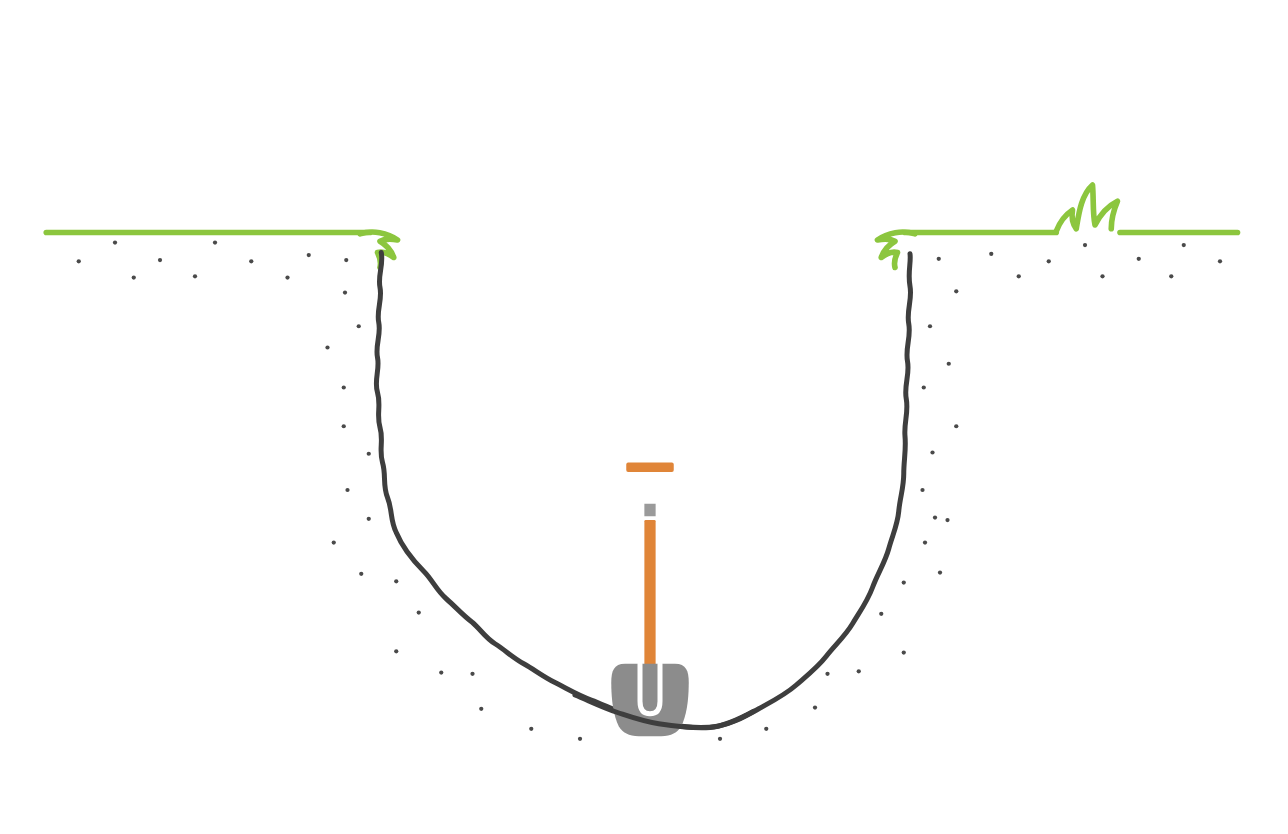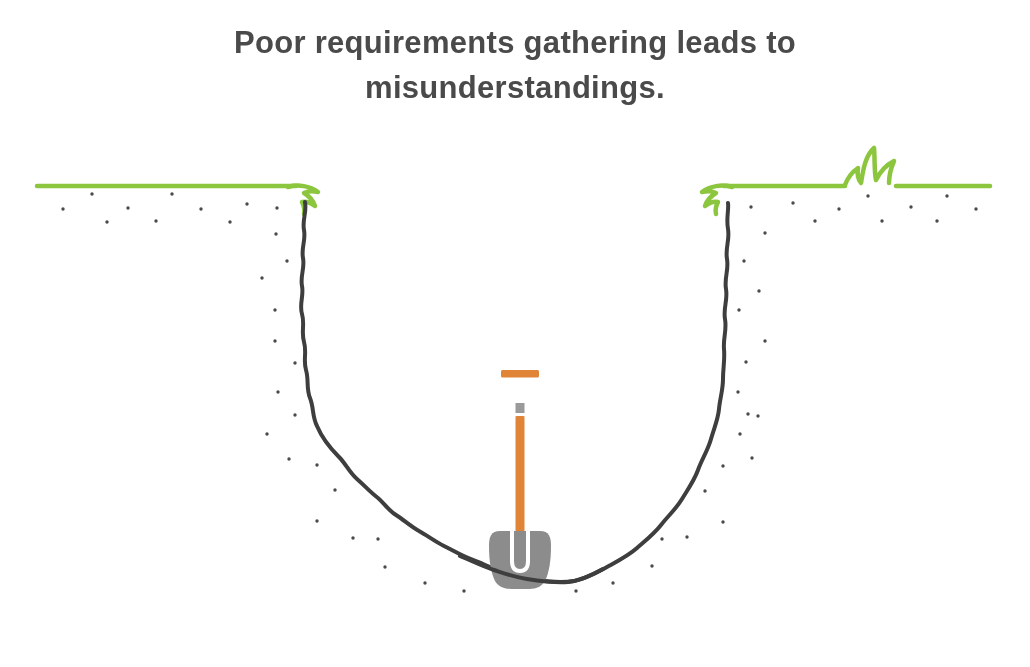--- a/index.html
+++ b/index.html
@@ -63,21 +63,20 @@
   }
   .shaft{fill:var(--shovel-orange);}
   .handle{fill:var(--shovel-orange);}
   .connector{fill:var(--shovel-connector-gray);}
 </style>
 </head>
 <body>
 
 <div class="page">
 
-  <h1 class="title">Poor requirements gathering leads to misunderstandings.</h1>
 
   <svg class="scene" viewBox="0 0 1030 667" xmlns="http://www.w3.org/2000/svg">
 
     <g>
       <path class="grass" d="M 37 186 L 296 186"></path>
       <path class="grass" d="M 288 187 C 298 184, 310 186, 318 192 C 313 191, 308 191, 304 193 C 309 196, 313 200, 315 206 C 310 202, 306 201, 302 202 C 304 206, 305 210, 304 214"></path>
       <path class="grass" d="M 732 187 C 722 184, 710 186, 702 192 C 707 191, 712 191, 716 193 C 711 196, 707 200, 705 206 C 710 202, 714 201, 718 202 C 716 206, 715 210, 716 214"></path>
       <path class="grass" d="M 724 186 L 845 186"></path>
       <path class="grass" d="M 845 185 C 848 177, 852 172, 858 168 C 857 174, 858 179, 861 183 C 863 171, 865 156, 874 148 C 875 159, 874 170, 876 180 C 880 172, 886 165, 894 161 C 891 168, 889 176, 889 183"></path>
       <path class="grass" d="M 896 186 L 990 186"></path>

